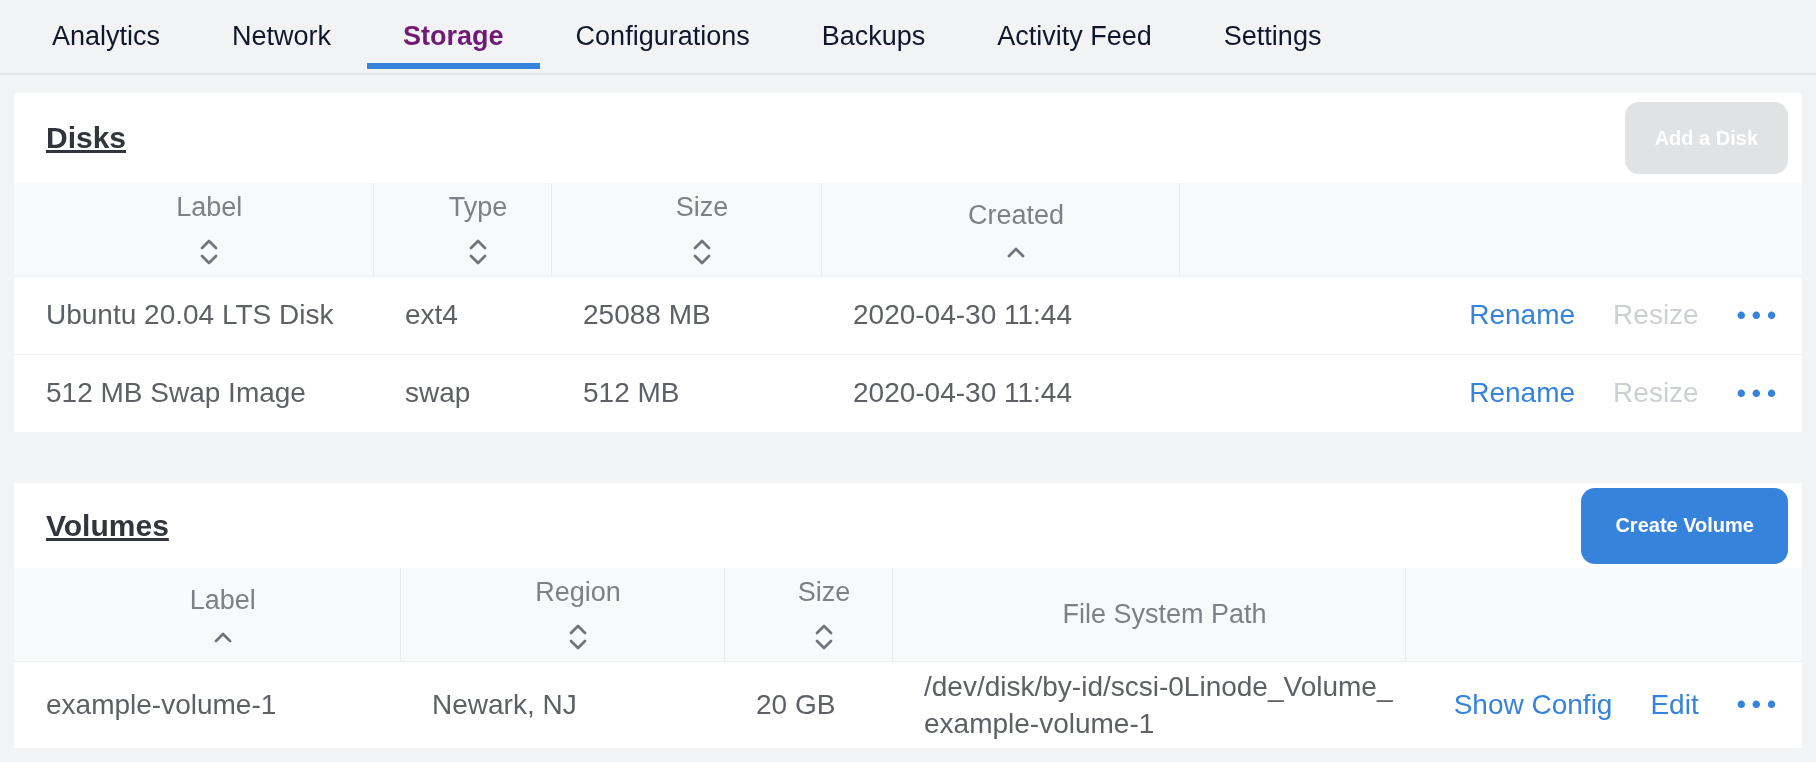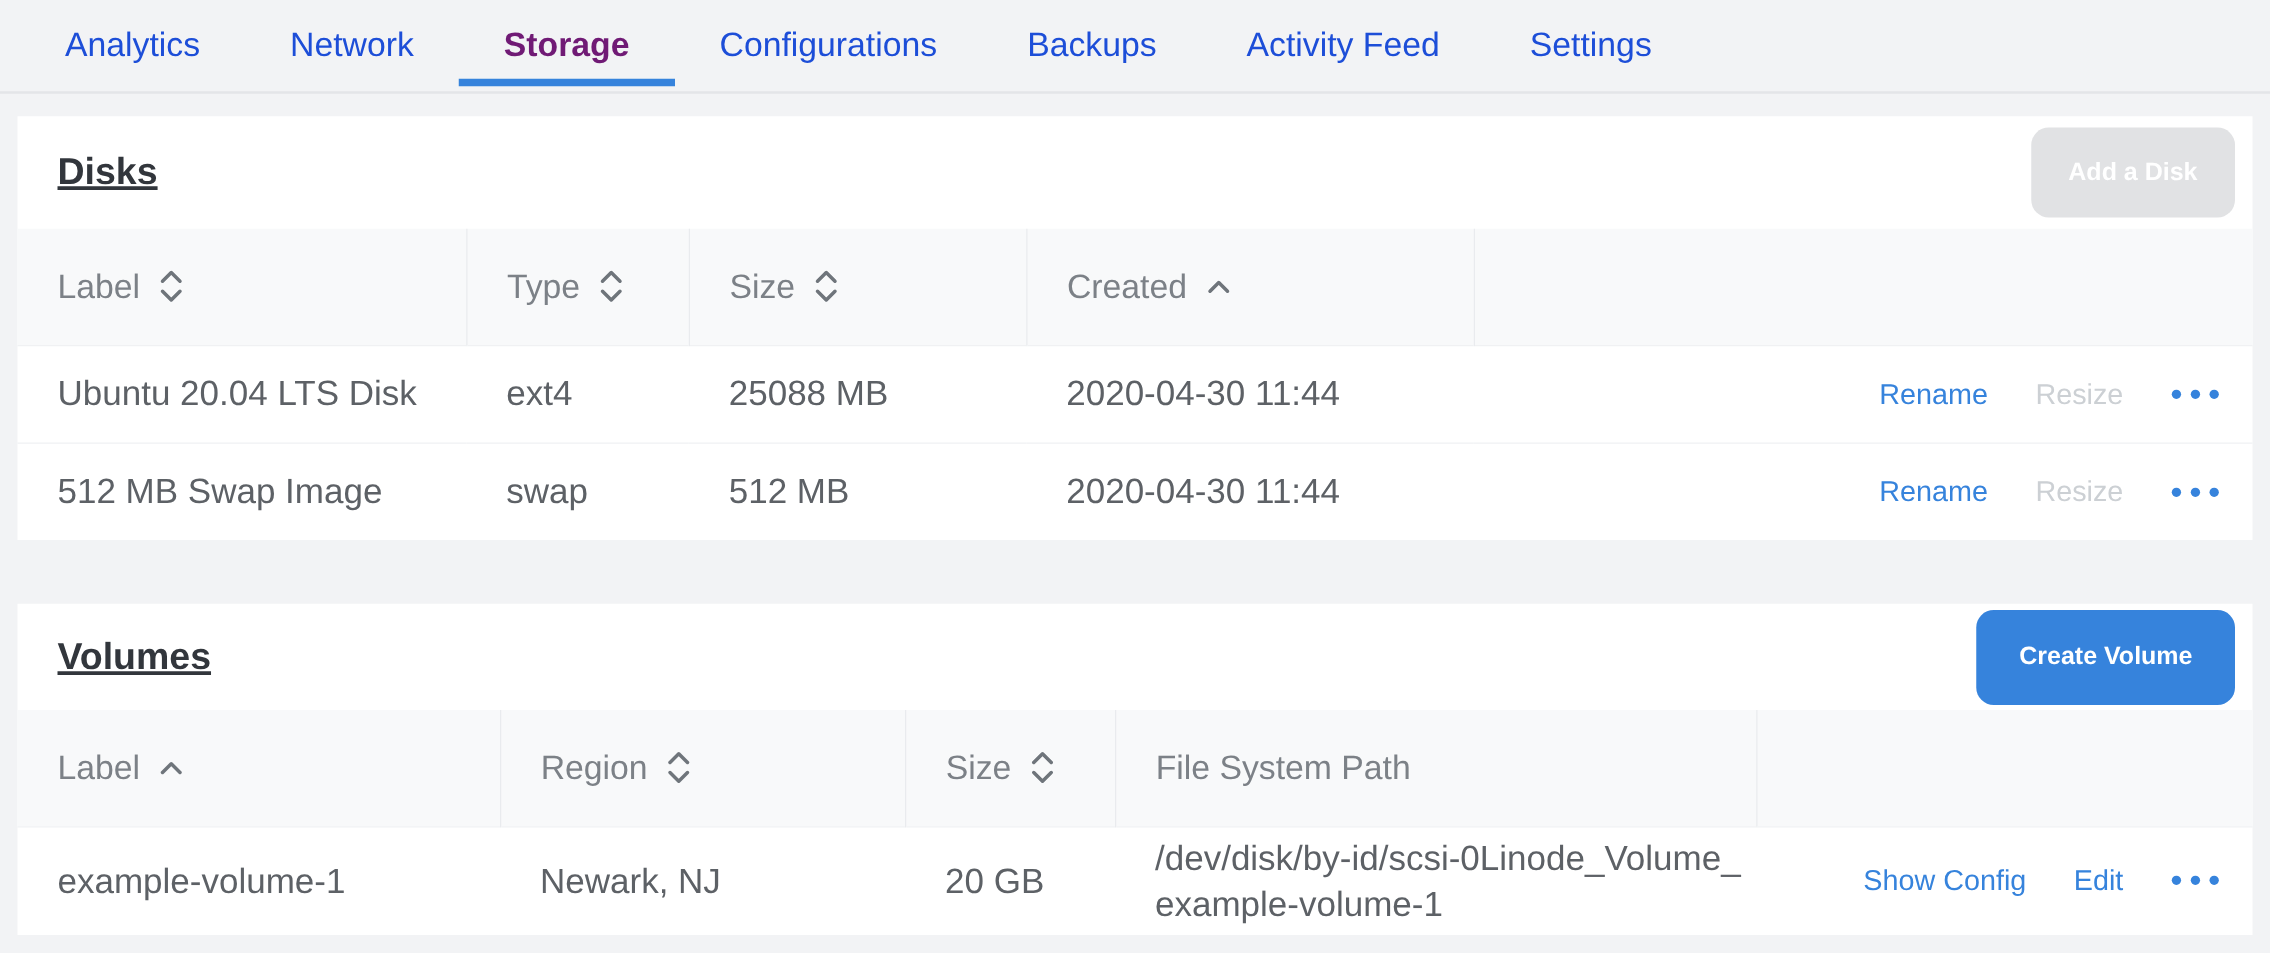--- a/index.html
+++ b/index.html
@@ -11,21 +11,21 @@
     color:#5d6166;
   }
   
   .tabbar {
     display:flex; align-items:stretch;
     height:75px; padding-left:16px;
     border-bottom:2px solid #e3e5e8;
   }
   .tab {
     position:relative; display:flex; align-items:center;
-    padding:0 36px; font-size:27px; color:#1d4ed8; cursor:pointer;
+    padding:0 36px; font-size:27px; color:#0f172a; cursor:pointer;
     white-space:nowrap;
   }
   .tab.active { color:#701a75; font-weight:700; }
   .tab.active::after {
     content:""; position:absolute; left:0; right:0; bottom:4px;
     height:6px; background:#3683dc;
   }
   
   .panel { background:#ffffff; margin:0 14px; }
   .panel.disks   { margin-top:18px; }
@@ -43,37 +43,37 @@
   .btn-disabled { background:#e1e2e4; height:72px; padding:0 30px; }
   .btn-primary  { background:#3683dc; height:76px; padding:0 34px; }
   
   table { width:100%; border-collapse:collapse; table-layout:fixed; }
   thead th {
     background:#f8f9fa; height:93px;
     text-align:left; font-weight:400; font-size:27px; color:#7c8187;
     padding:0 0 0 32px; border-right:1px solid #e9ebee;
   }
   thead th:last-child { border-right:none; }
-  .th-inner { display:flex; align-items:center; gap:14px; cursor:pointer; }
+  .th-inner { display:flex; align-items:center; gap:14px; cursor:pointer;flex-direction:column; }
   .sort-svg { flex:0 0 auto; }
   .sort-svg polyline {
     fill:none; stroke:#6f757b; stroke-width:2.8;
     stroke-linecap:round; stroke-linejoin:round;
   }
   tbody tr { border-top:1px solid #f0f1f3; }
   tbody td {
     height:78px; font-size:28px; color:#5d6166;
     padding:0 0 0 32px; vertical-align:middle;
   }
   td.path-cell { line-height:37px; word-break:break-all; padding:6px 0 6px 32px; }
   .actions-inner {
     display:flex; align-items:center; justify-content:flex-end; gap:38px;
     padding-right:20px;
   }
-  .link { color:#3683dc; text-decoration:none; font-size:23px; cursor:pointer; white-space:nowrap; }
+  .link { color:#3683dc; text-decoration:none; font-size:28px; cursor:pointer; white-space:nowrap; }
   .link-disabled { color:#ccd0d4; cursor:default; }
   .more-btn {
     color:#3683dc; font-size:26px; font-weight:700;
     letter-spacing:6px; cursor:pointer; white-space:nowrap;
   }
 </style>
 </head>
 <body>
 
 <nav class="tabbar">

